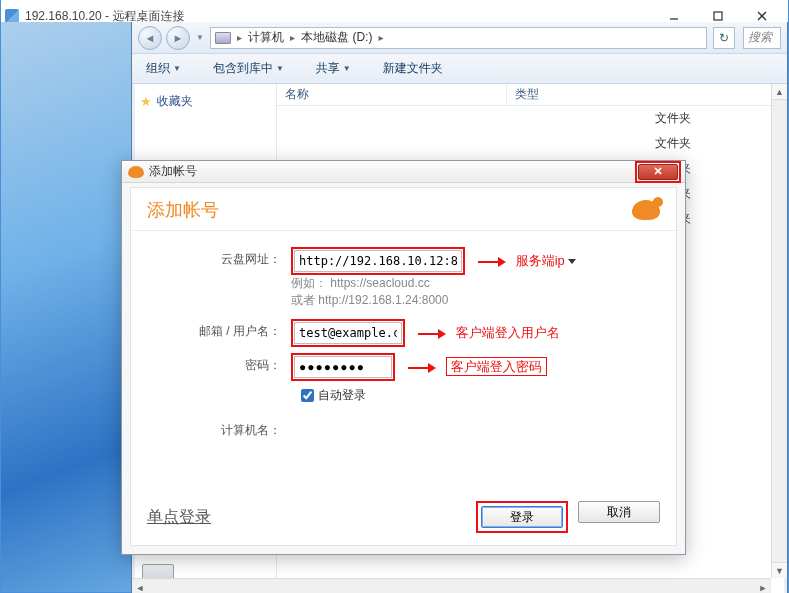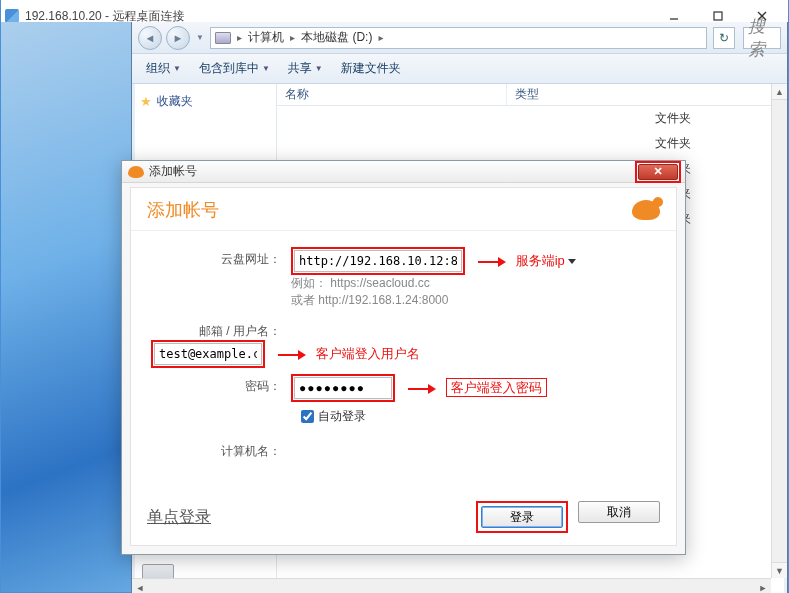--- a/index.html
+++ b/index.html
@@ -19,23 +19,23 @@
 
   
   .explorer { position: absolute; top: 0; left: 130px; right: 0; height: 575px; background: #fff; border: 1px solid #5a7fa0; border-top: none; box-shadow: 0 0 0 3px rgba(100,150,200,0.15) inset; }
   .exp-nav { height: 32px; display: flex; align-items: center; gap: 4px; padding: 2px 6px; background: linear-gradient(#f3f6fb,#e2ebf5); border-bottom: 1px solid #c9d6e5; }
   .nav-circle { width: 24px; height: 24px; border-radius: 50%; background: radial-gradient(circle at 30% 30%, #f5f8fc, #c6d7e7); border:1px solid #9bb3cc; display:flex; align-items:center; justify-content:center; font-size:11px; color:#6a7f94;}
   .nav-dd { width:12px; height:24px; display:flex;align-items:center;justify-content:center;color:#6a7f94;font-size:8px;}
   .addr-bar { flex: 1; height: 22px; background: #fff; border: 1px solid #aebfd0; display: flex; align-items: center; padding: 0 4px; gap: 6px; font-size: 12px; color: #333; }
   .addr-bar .drive-icon { width:16px; height:12px; background:linear-gradient(#dde,#aac); border:1px solid #889; border-radius:1px; }
   .addr-bar .sep { color:#666; font-size:10px; }
   .refresh-btn { width:22px; height:22px; border:1px solid #aebfd0; background:#fff; display:flex;align-items:center;justify-content:center; color:#366; font-size:12px; margin-left:2px;}
-  .search-box { width: 38px; height: 22px; background: #fff; border: 1px solid #aebfd0; margin-left: 4px; font-size: 17px; color: #888; display:flex; align-items:center; padding:0 4px; font-style: italic;}
-
-  .exp-toolbar { height: 30px; display: flex; align-items: center; gap: 18px; padding: 0 14px; background: linear-gradient(#f4f7fb,#e5edf6); border-bottom: 1px solid #c9d6e5; font-size: 12px; color: #1a3e66; }
+  .search-box { width: 38px; height: 22px; background: #fff; border: 1px solid #aebfd0; margin-left: 4px; font-size: 12px; color: #888; display:flex; align-items:center; padding:0 4px; font-style: italic;}
+
+  .exp-toolbar { height: 30px; display: flex; align-items: center; gap: 32px; padding: 0 14px; background: linear-gradient(#f4f7fb,#e5edf6); border-bottom: 1px solid #c9d6e5; font-size: 12px; color: #1a3e66; }
   .exp-toolbar .tb-item { display:flex; align-items:center; gap:3px; }
   .exp-toolbar .dd { font-size:8px; color:#557; }
 
   .exp-body { position: absolute; top: 62px; left: 0; right: 0; bottom: 0; display: flex; }
   .exp-side { width: 145px; border-right: 1px solid #e0e8f0; padding: 6px 0 0 8px; font-size: 12px; }
   .exp-side .fav-hdr { display:flex; align-items:center; gap:5px; color:#2b4d8c; padding:3px 0;}
   .exp-side .star { color:#f5c24c; font-size:13px; }
   .exp-main { flex: 1; }
   .col-hdr { height: 22px; display: flex; align-items: center; border-bottom: 1px solid #e3e9f0; font-size: 12px; color: #3a5a82; }
   .col-hdr > div { padding-left: 8px; border-right: 1px solid #e8eef5; height:100%; display:flex; align-items:center; }
@@ -209,21 +209,21 @@
             <div class="lbl">云盘网址：</div>
             <div class="ctl">
               <span class="red-box"><input type="text" style="width: 168px;" value="http://192.168.10.12:8000"></span>
               <span class="red-arrow"></span>
               <span class="anno">服务端ip</span><span class="anno-dd"></span>
               <div class="hint">例如： https://seacloud.cc</div>
               <div class="hint">或者 http://192.168.1.24:8000</div>
             </div>
           </div>
 
-          <div class="form-row" style="margin-top:10px;flex-direction:column;">
+          <div class="form-row" style="margin-top:10px;">
             <div class="lbl">邮箱 / 用户名：</div>
             <div class="ctl">
               <span class="red-box"><input type="text" style="width: 108px;" value="test@example.com"></span>
               <span class="red-arrow"></span>
               <span class="anno">客户端登入用户名</span>
             </div>
           </div>
 
           <div class="form-row">
             <div class="lbl">密码：</div>

